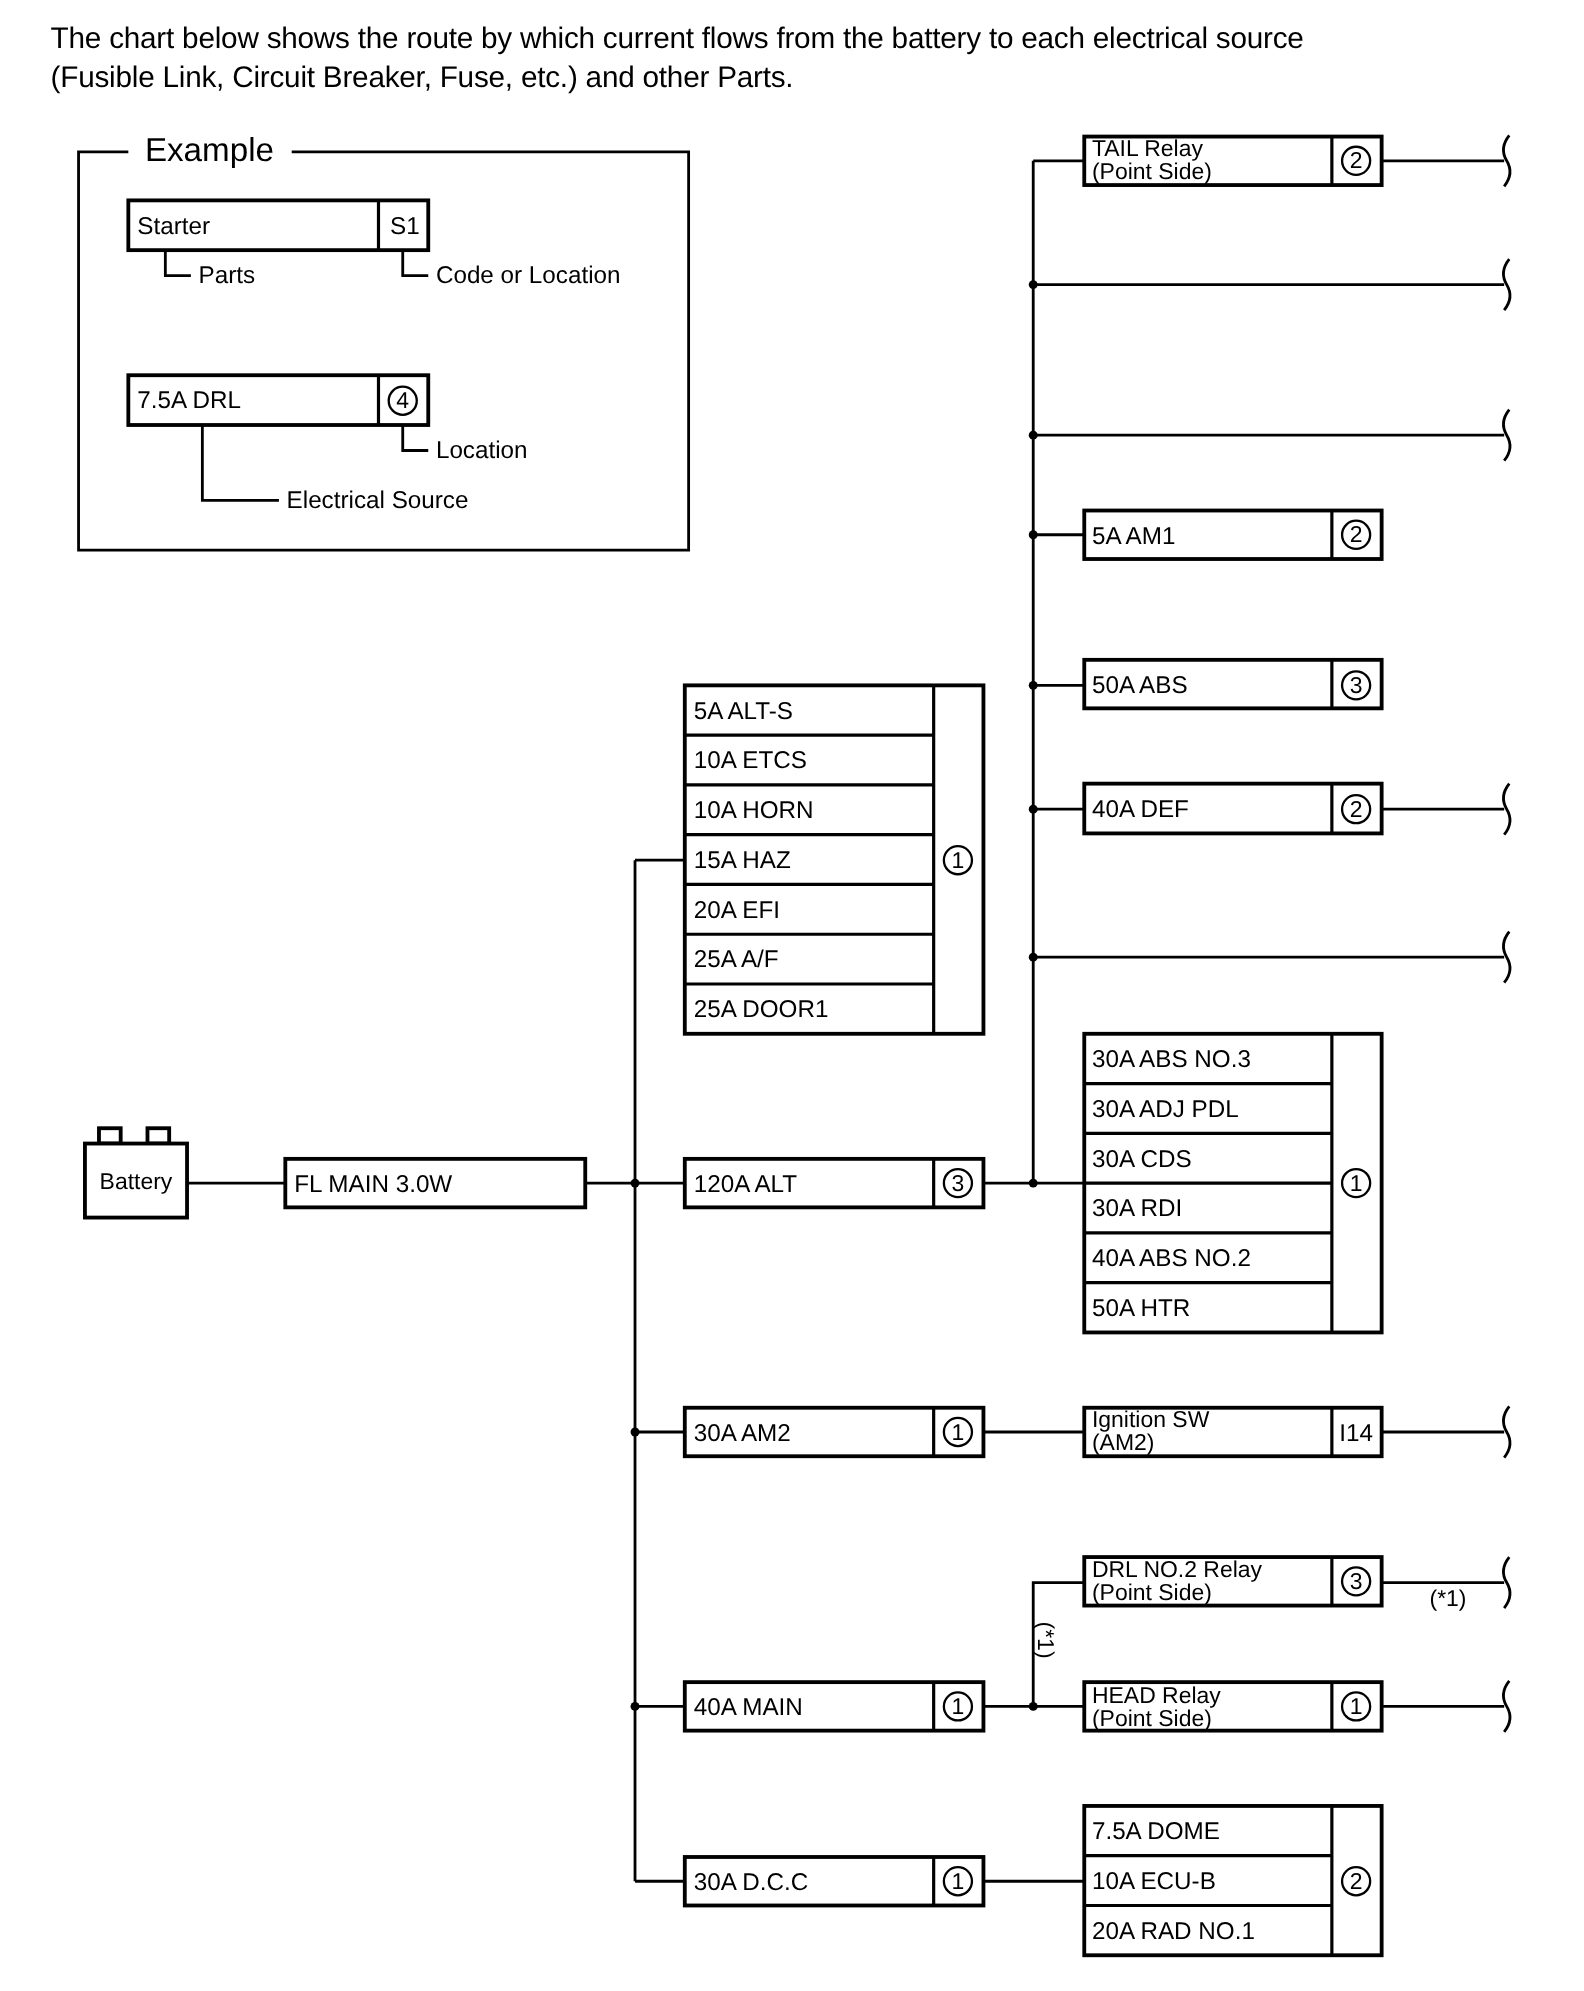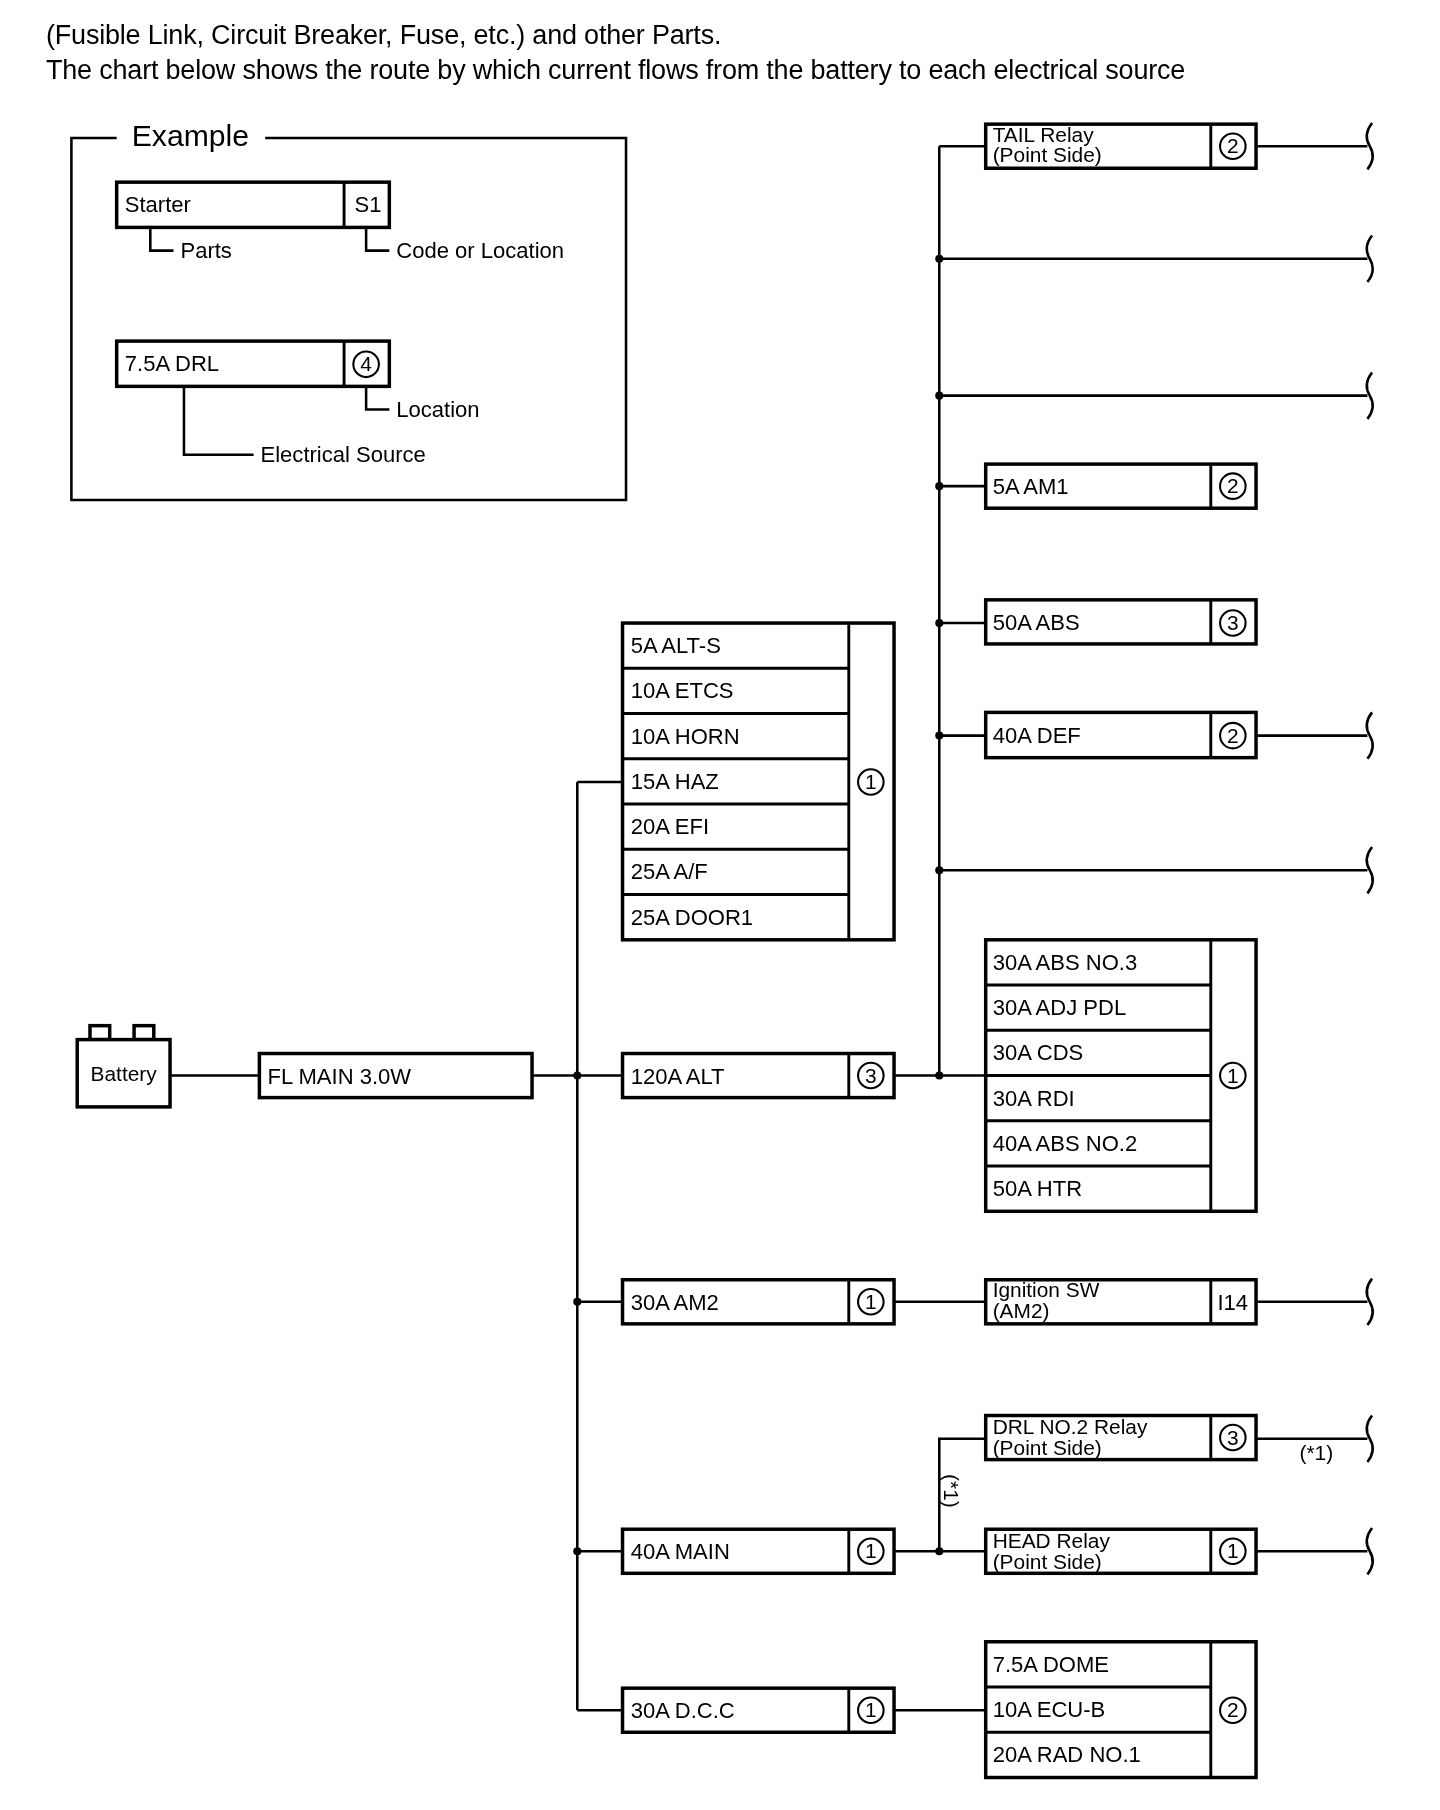--- a/index.html
+++ b/index.html
@@ -12,22 +12,22 @@
   .legend-title { font-size:26px; }
   .wire { stroke:#000; stroke-width:2.2; fill:none; }
   .box { stroke:#000; stroke-width:3; fill:#fff; }
   .divider { stroke:#000; stroke-width:2.5; }
   .circ { stroke:#000; stroke-width:1.8; fill:#fff; }
 </style>
 </head>
 <body>
 
 <div class="intro">
+  <div>The chart below shows the route by which current flows from the battery to each electrical source</div>
   <div>(Fusible Link, Circuit Breaker, Fuse, etc.) and other Parts.</div>
-  <div>The chart below shows the route by which current flows from the battery to each electrical source</div>
 </div>
 
 <svg id="diagram" width="1440" height="1810" viewBox="0 0 1240 1560" xmlns="http://www.w3.org/2000/svg">
 
   <g>
     <polyline class="wire" points="100,119 61,119 61,431 539,431 539,119 228,119"></polyline>
     <text class="legend-title" x="113" y="126">Example</text>
 
     <g>
       <rect class="box" x="100" y="157" width="235" height="39"></rect>

